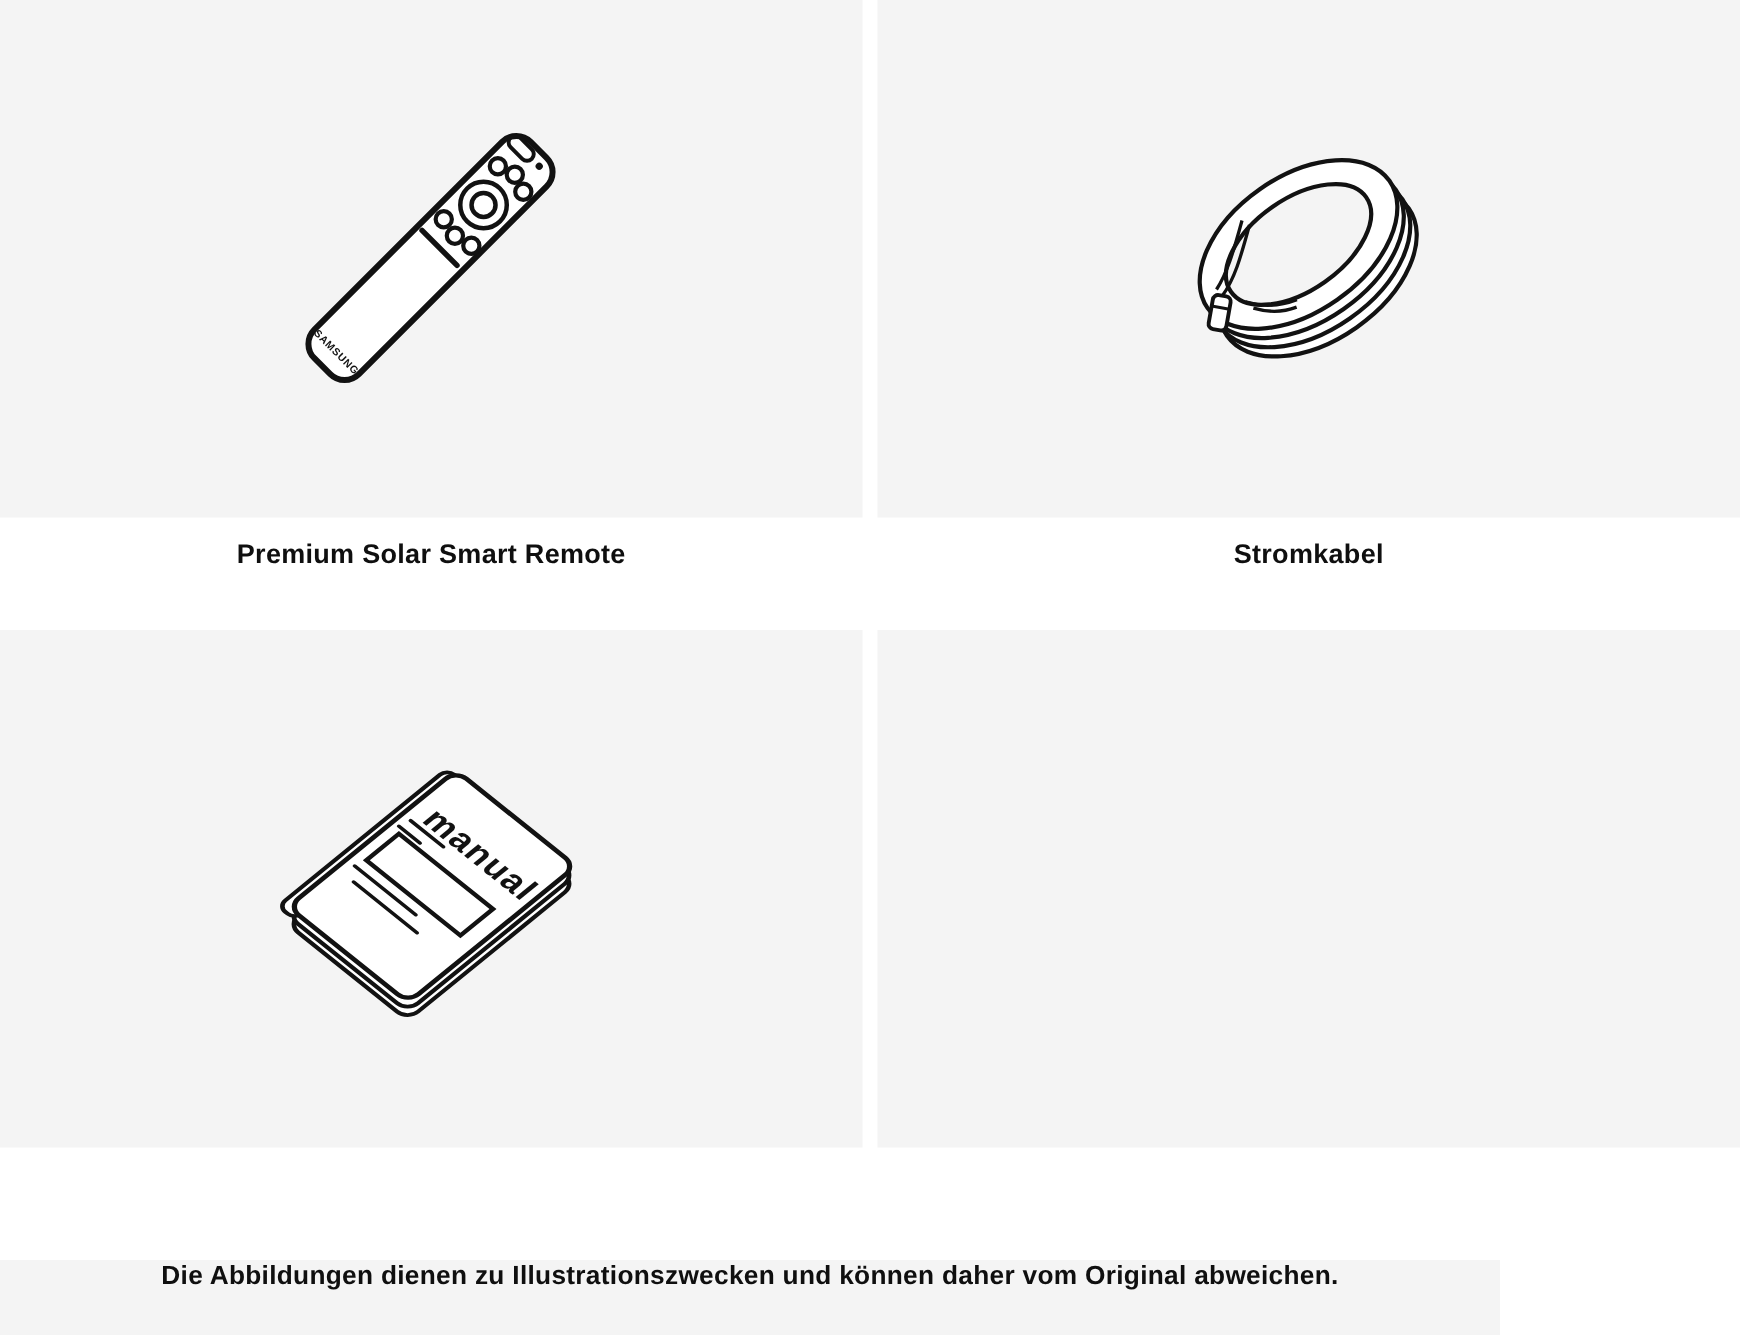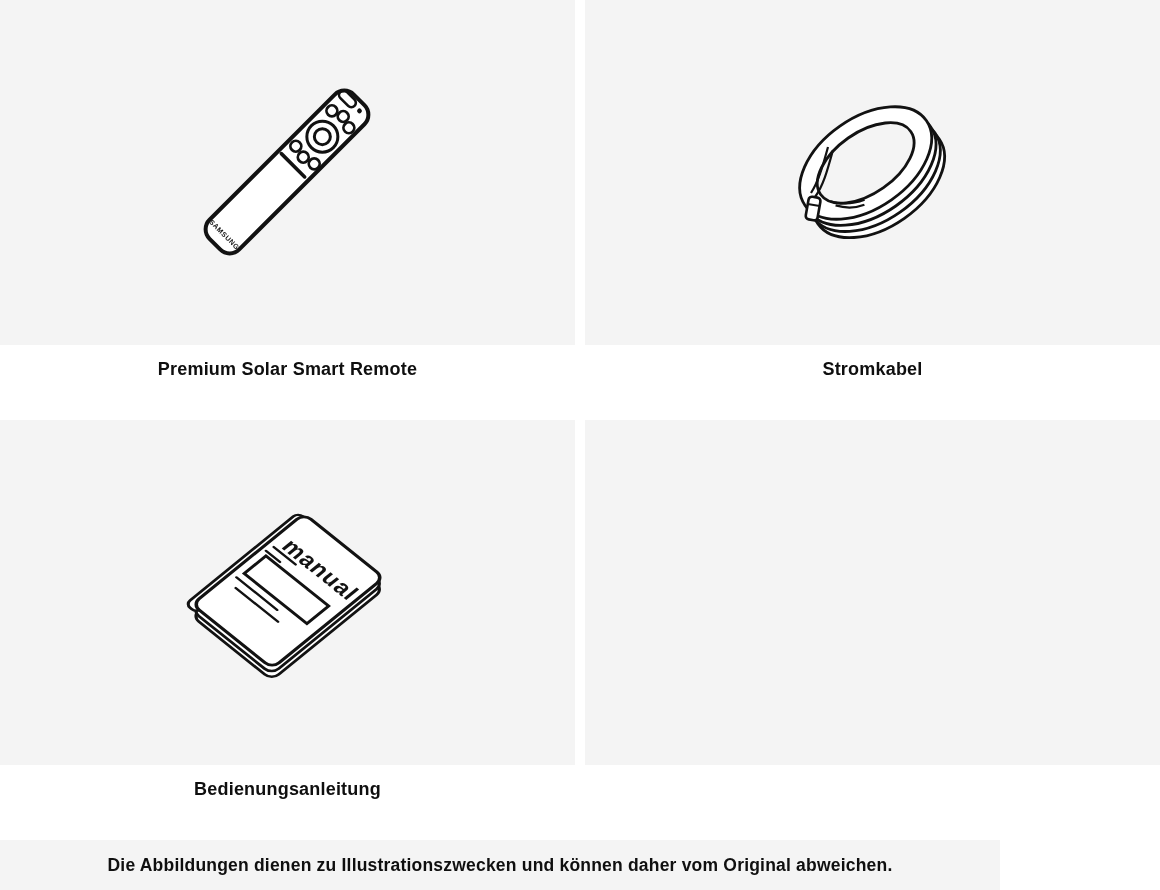--- a/index.html
+++ b/index.html
@@ -9,21 +9,21 @@
   #tile-remote{left:0;top:0;}
   #tile-cable{left:585px;top:0;}
   #tile-manual{left:0;top:420px;}
   #tile-empty{left:585px;top:420px;}
   .caption{position:absolute;width:575px;text-align:center;font-size:18px;
            font-weight:700;color:#0f0f0f;letter-spacing:.2px;line-height:24px;}
   #cap-remote{left:0;top:357px;}
   #cap-cable{left:585px;top:357px;}
   #cap-manual{left:0;top:777px;}
   .footer{position:absolute;left:0;top:840px;width:1000px;height:50px;background:#f4f4f4;
-          display:flex;align-items:center;justify-content:center;}
+          display:flex;justify-content:center;}
   .footer-text{font-size:17.5px;font-weight:700;color:#0f0f0f;letter-spacing:.2px;}
   svg{display:block;}
 </style>
 </head>
 <body>
 
 <div class="page">
 
   <div class="tile" id="tile-remote">
     <svg viewBox="0 0 575 345" width="575" height="345">
@@ -84,19 +84,18 @@
           <line x1="-46" y1="-18" x2="-28" y2="-18"></line>
           <line x1="-44" y1="22" x2="8" y2="22"></line>
           <line x1="-36" y1="31" x2="18" y2="31"></line>
         </g>
       </g>
     </svg>
   </div>
 
   <div class="tile" id="tile-empty"></div>
 
-  <div class="caption" id="cap-manual">Bedienungsanleitung</div>
 
   <div class="footer">
     <span class="footer-text">Die Abbildungen dienen zu Illustrationszwecken und können daher vom Original abweichen.</span>
   </div>
 
 </div>
 
 </body></html>

